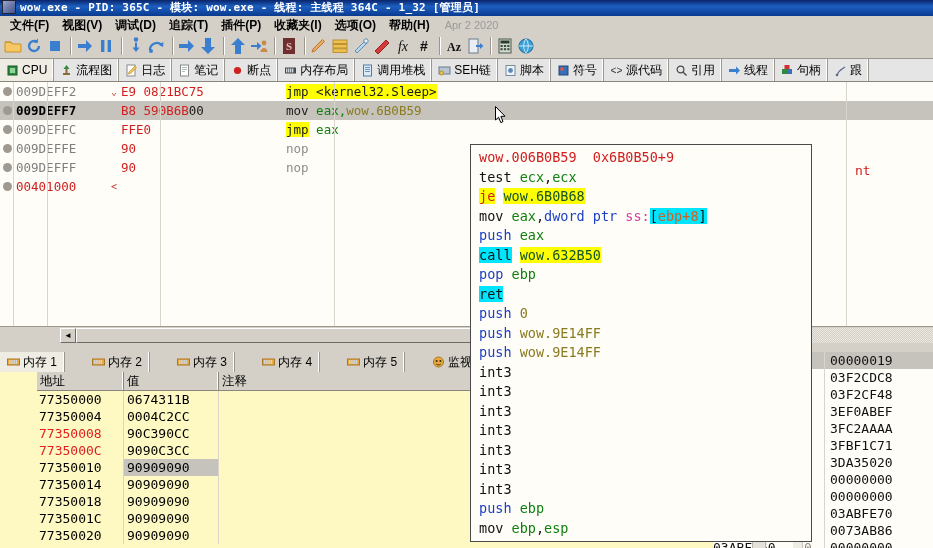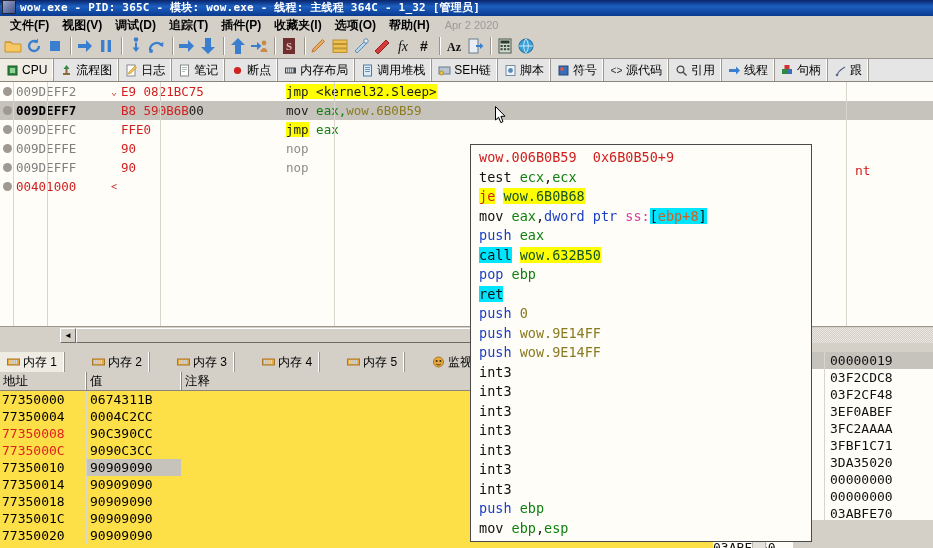--- a/index.html
+++ b/index.html
@@ -95,37 +95,37 @@
   .btabbar{
     position:absolute;left:0;top:352px;width:933px;height:20px;background:#d4d0c8;
     display:flex;align-items:stretch;border-bottom:1px solid #8a867e;overflow:hidden;gap:20px;
   }
   .btab{display:flex;align-items:center;gap:3px;padding:0 7px;white-space:nowrap;
     font-size:12px;border-right:1px solid #9b978f;box-shadow:inset -1px 0 0 #fff;}
   .btab.active{background:#efece4;}
   .btab .ti{width:13px;height:12px;flex:0 0 auto;}
 
   
-  .dumpwrap{position:absolute;left:0;top:372px;width:793px;height:176px;background:#fde047;overflow:hidden;}
+  .dumpwrap{position:absolute;left:0;top:372px;width:793px;height:176px;background:#fef9c3;overflow:hidden;padding-left:37px;}
   .dumphdr{height:18px;background:#d4d0c8;display:flex;align-items:center;
     border-bottom:1px solid #8a867e;font-size:12.5px;}
   .dumphdr div{padding-left:3px;box-sizing:border-box;border-right:1px solid #8a867e;
      height:18px;line-height:18px;box-shadow:inset -1px 0 0 #fff;}
   .dumprow{height:17px;line-height:17px;display:flex;white-space:pre;
     font-family:"DejaVu Sans Mono","Liberation Mono",monospace;font-size:13px;}
   .dcol-a{width:87px;flex:0 0 auto;padding-left:2px;box-sizing:border-box;
      border-right:1px solid #d9d5cb;}
   .dcol-v{width:95px;flex:0 0 auto;padding-left:3px;box-sizing:border-box;
      border-right:1px solid #d9d5cb;}
   .dcol-c{flex:1;padding-left:4px;}
   .dumprow .red{color:#e02020;}
   .dumprow .selv{background:#c6c3bc;}
 
   
-  .stackpane{position:absolute;left:793px;top:352px;width:140px;height:168px;
+  .stackpane{position:absolute;left:793px;top:352px;width:140px;height:196px;
     background:#fffdf7;overflow:hidden;
     font-family:"DejaVu Sans Mono","Liberation Mono",monospace;font-size:13px;}
   .srow{height:17px;line-height:17px;display:flex;white-space:pre;}
   .srow.sel{background:#c6c3bc;}
   .scol-a{width:22px;flex:0 0 auto;color:#8e8a82;overflow:hidden;
      border-right:1px solid #d9d5cb;box-sizing:border-box;padding-left:1px;}
   .scol-v{flex:1;padding-left:5px;color:#111;}
   .stackpane .vsb{position:absolute;left:0;top:0;width:9px;height:196px;
      background:#efece4;border-right:1px solid #c9c5bd;}
 

